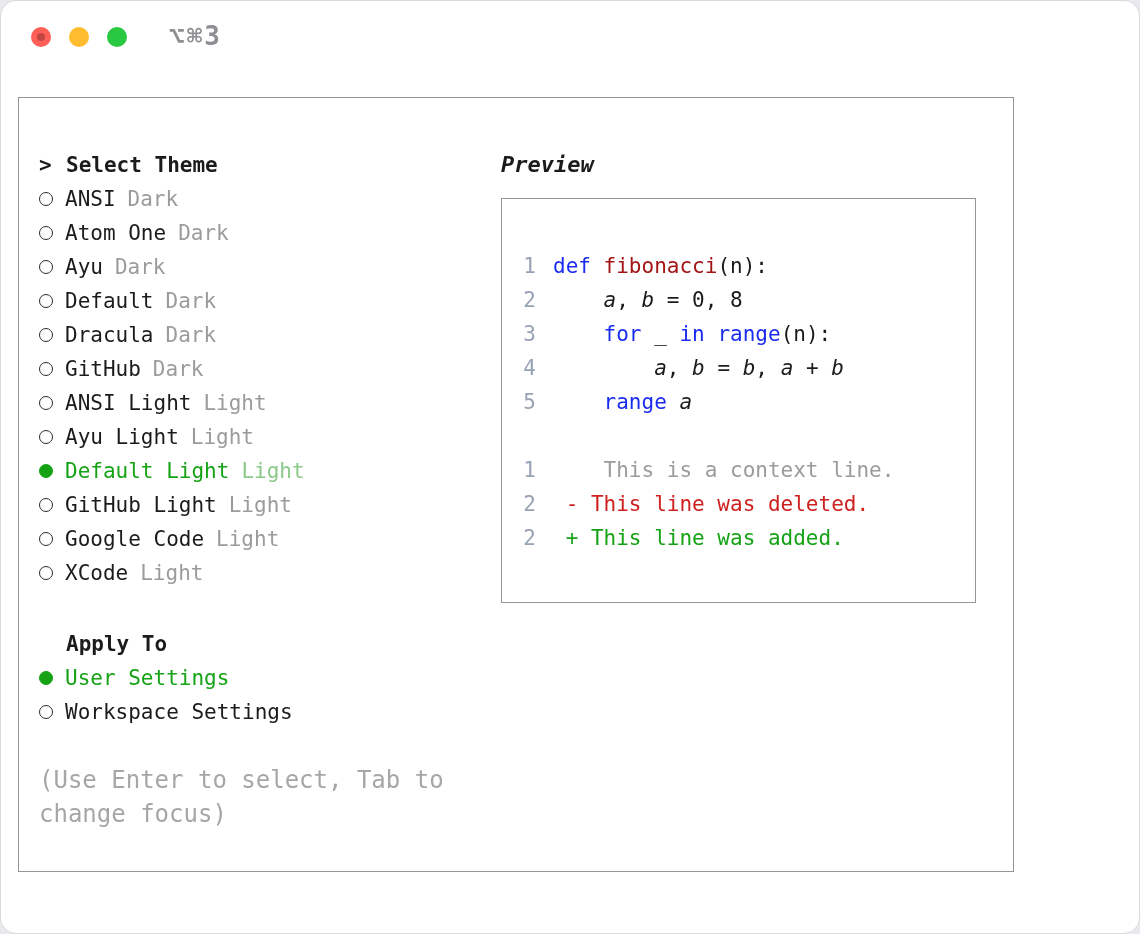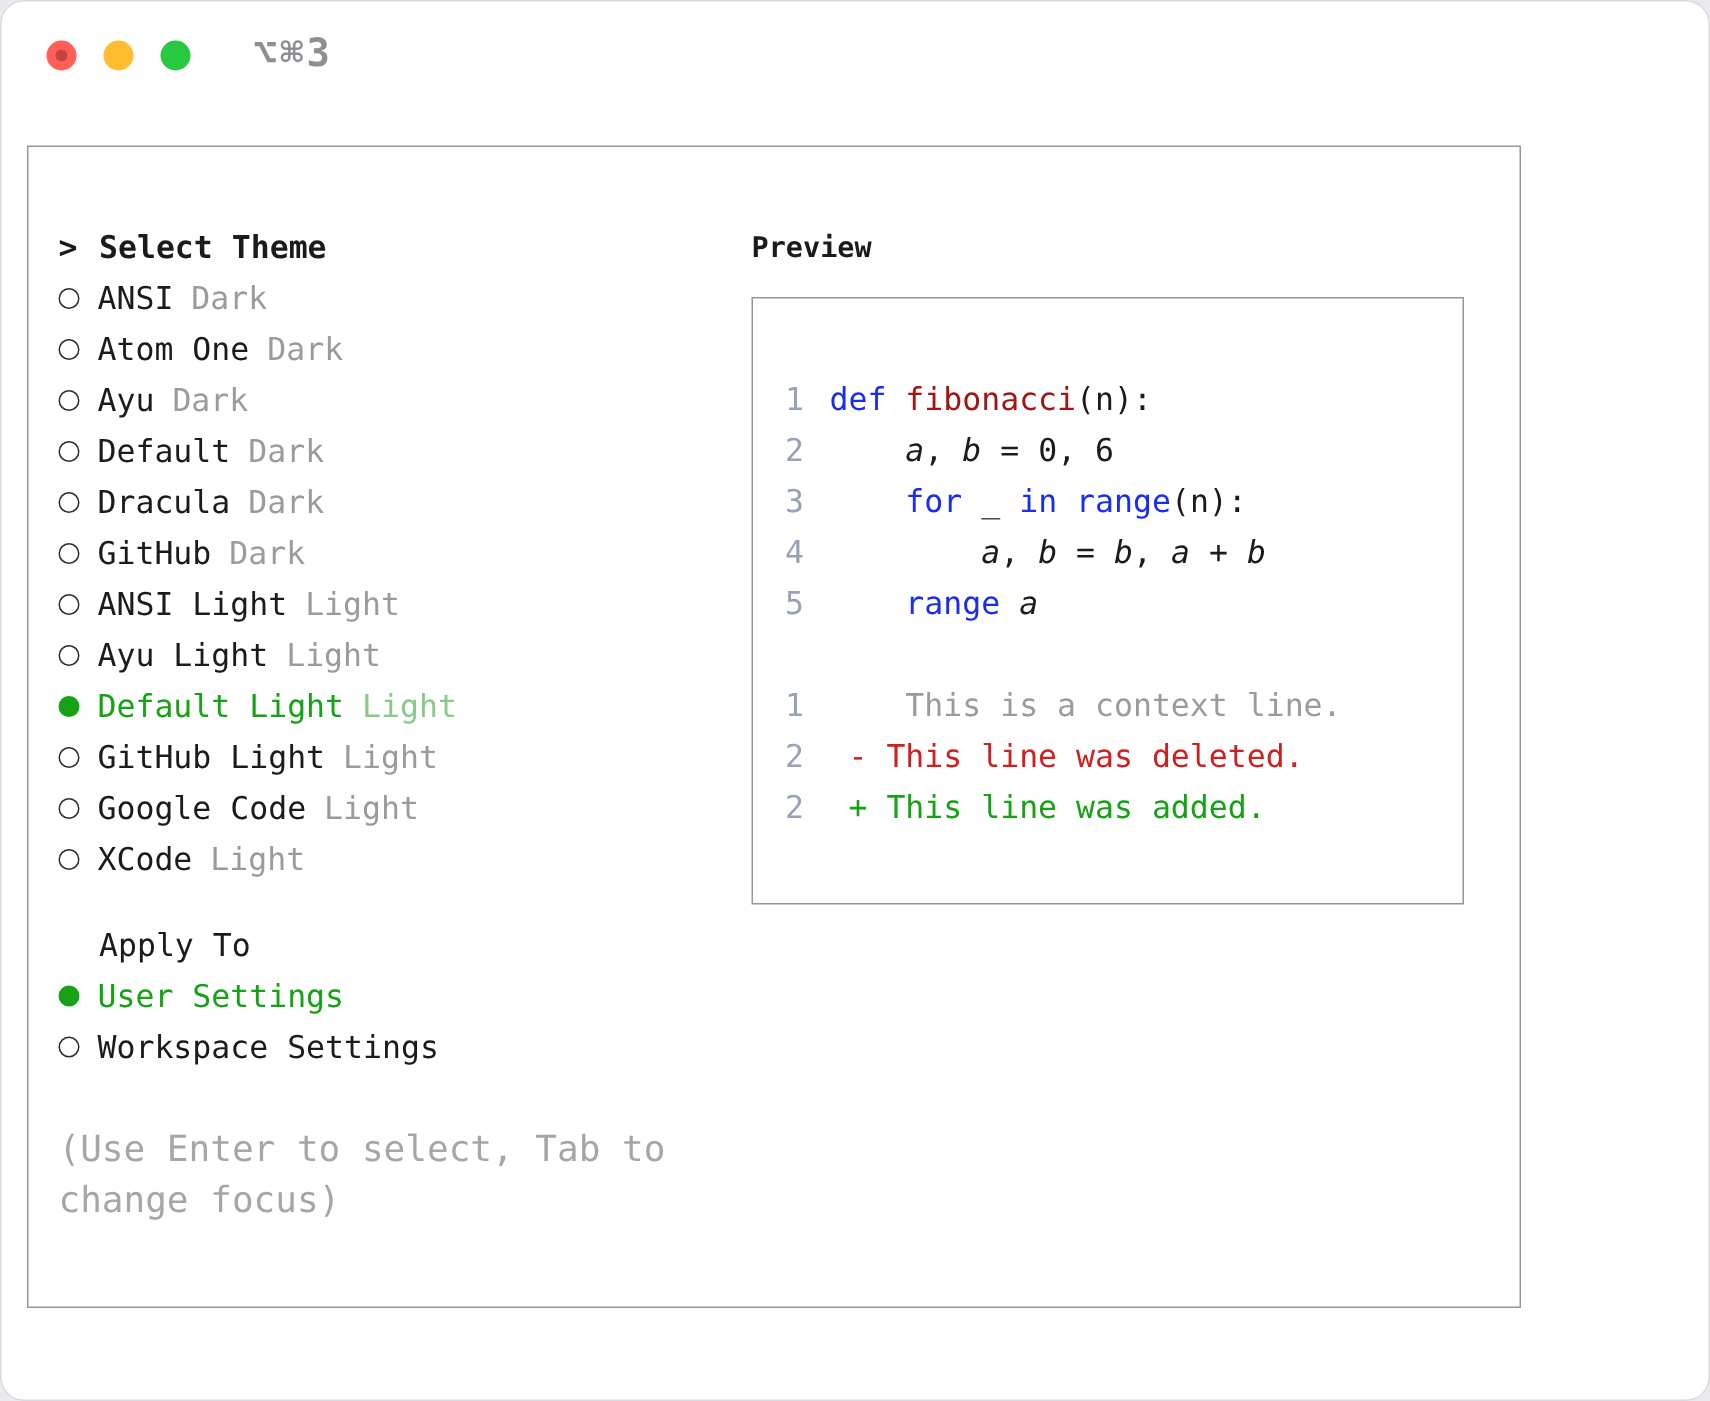--- a/index.html
+++ b/index.html
@@ -28,24 +28,24 @@
   .header-row{font-weight:bold;}
   .prompt{display:inline-block;width:27px;flex:none;}
   .marker{
     display:inline-block;width:14px;height:14px;border-radius:50%;
     border:1.5px solid #2c2c2c;box-sizing:border-box;margin-right:12px;flex:none;
   }
   .selected .marker{background:var(--accent-green);border-color:var(--accent-green);}
   .selected .name{color:var(--accent-green);}
   .variant{color:var(--variant-muted);padding-left:12px;text-align:center;}
   .selected .variant{color:var(--selected-variant);}
-  .apply-title{margin-top:23px;height:34px;line-height:34px;font-size:21px;font-weight:normal;padding-left:27px;}
+  .apply-title{margin-top:37px;height:34px;line-height:34px;font-size:21px;font-weight:bold;padding-left:27px;}
   .hint{margin-top:34px;width:410px;font-size:24px;line-height:34px;color:#a6a6a9;white-space:normal;}
   
-  .preview-title{height:34px;line-height:34px;font-size:19px;font-weight:bold;}
+  .preview-title{height:34px;line-height:34px;font-size:22px;font-weight:bold;font-style:italic;}
   .preview-box{
     margin-top:16px;width:475px;height:405px;border:1px solid #95959b;
     box-sizing:border-box;padding:50px 0 0 20px;background:#fff;
   }
   .code-line,.diff-line{display:flex;height:34px;font-size:21px;white-space:pre;align-items:center;}
   .ln{display:inline-block;width:14px;text-align:right;color:var(--linenum);margin-right:17px;flex:none;}
   .tok-kw{color:var(--keyword);}
   .tok-fn{color:var(--function);}
   .tok-it{font-style:italic;}
   .tok-pl{color:#1b1b1b;}
@@ -95,21 +95,21 @@
         </div>
 
       <div class="hint">(Use Enter to select, Tab to change focus)</div>
     </div>
 
     <div class="rightcol">
       <div class="preview-title">Preview</div>
       <div class="preview-box">
         <div id="code-block">
             <div class="code-line"><span class="ln">1</span><span class="tok-kw">def </span><span class="tok-fn">fibonacci</span><span class="tok-pl">(n):</span></div>
-            <div class="code-line"><span class="ln">2</span><span class="tok-pl">    </span><span class="tok-it">a</span><span class="tok-pl">, </span><span class="tok-it">b</span><span class="tok-pl"> = 0, 6</span></div>
+            <div class="code-line"><span class="ln">2</span><span class="tok-pl">    </span><span class="tok-it">a</span><span class="tok-pl">, </span><span class="tok-it">b</span><span class="tok-pl"> = 0, 8</span></div>
             <div class="code-line"><span class="ln">3</span><span class="tok-pl">    </span><span class="tok-kw">for</span><span class="tok-pl"> _ </span><span class="tok-kw">in</span><span class="tok-pl"> </span><span class="tok-kw">range</span><span class="tok-pl">(n):</span></div>
             <div class="code-line"><span class="ln">4</span><span class="tok-pl">        </span><span class="tok-it">a</span><span class="tok-pl">, </span><span class="tok-it">b</span><span class="tok-pl"> = </span><span class="tok-it">b</span><span class="tok-pl">, </span><span class="tok-it">a</span><span class="tok-pl"> + </span><span class="tok-it">b</span></div>
             <div class="code-line"><span class="ln">5</span><span class="tok-pl">    </span><span class="tok-kw">range</span><span class="tok-pl"> </span><span class="tok-it">a</span></div>
           </div>
         <div class="spacer"></div>
         <div id="diff-block">
             <div class="diff-line"><span class="ln">1</span><span class="ctx">    This is a context line.</span></div>
             <div class="diff-line"><span class="ln">2</span><span class="del"> - This line was deleted.</span></div>
             <div class="diff-line"><span class="ln">2</span><span class="add"> + This line was added.</span></div>
           </div>

